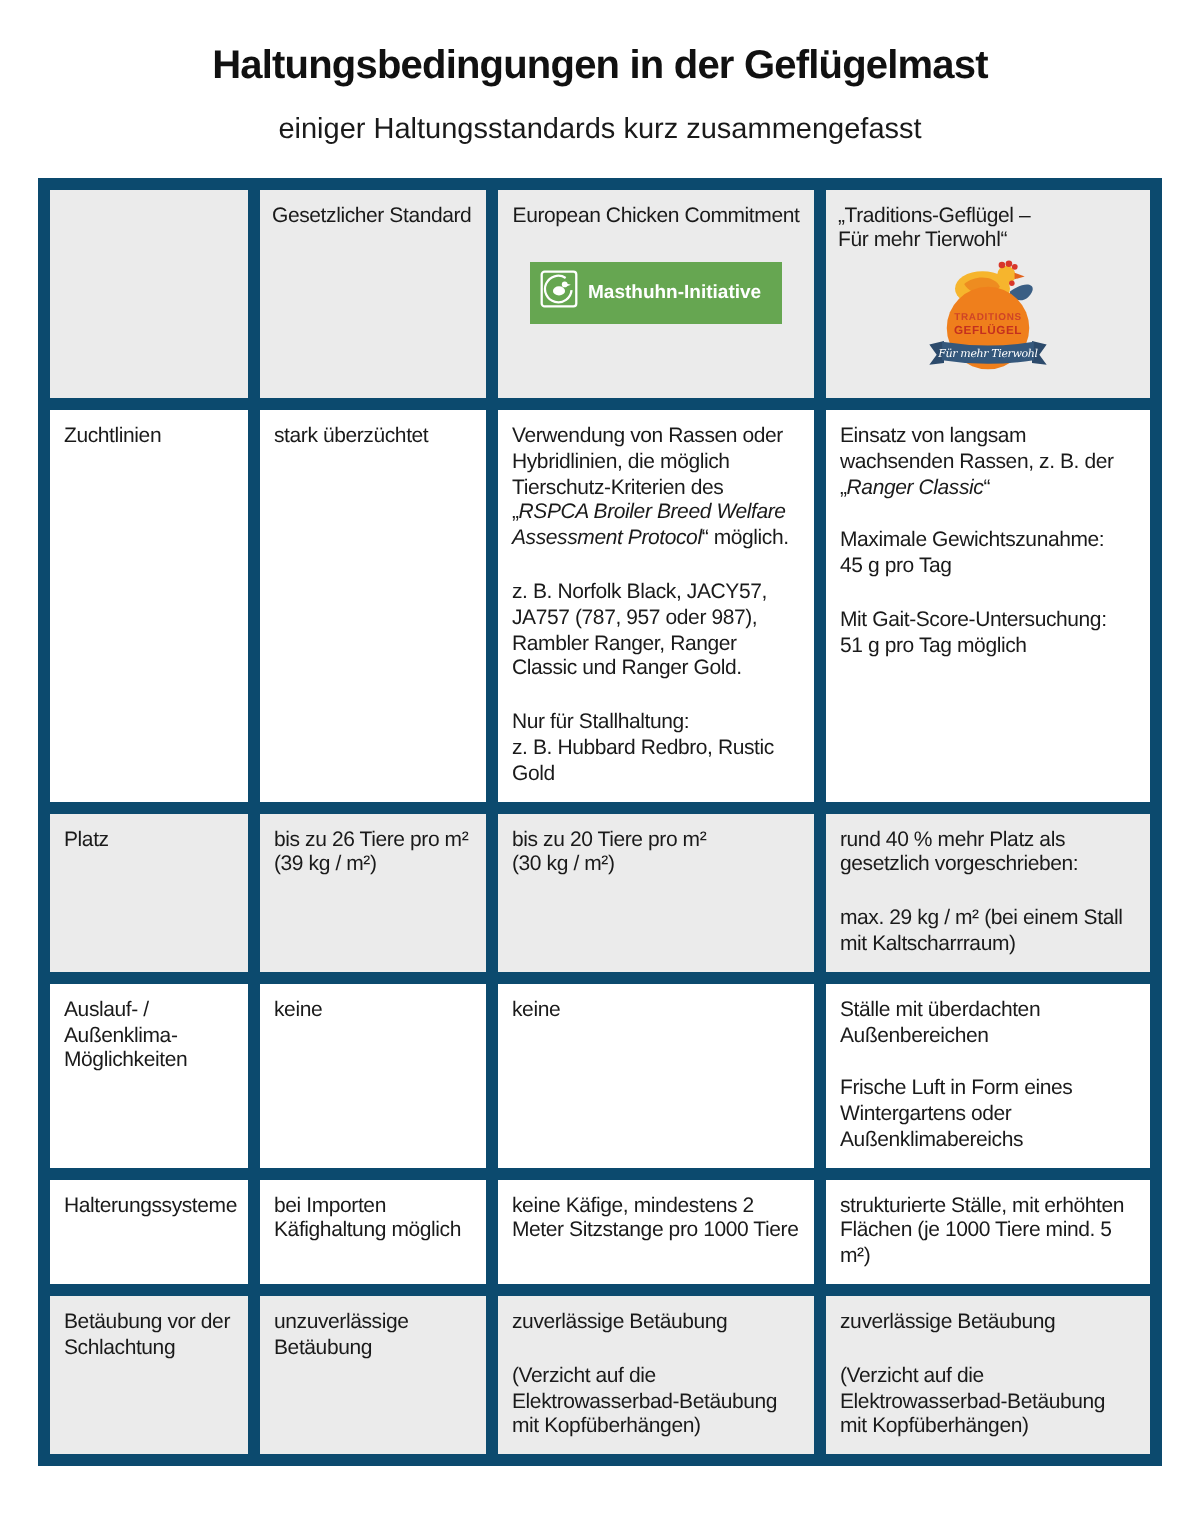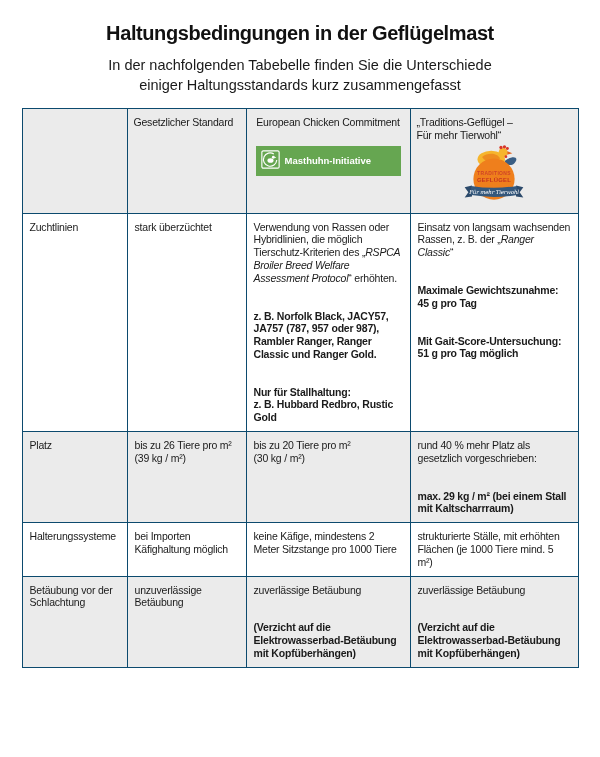--- a/index.html
+++ b/index.html
@@ -17,57 +17,56 @@
   .page-subtitle{
     margin:11px auto 0;
     text-align:center;
     font-size:14.5px;line-height:1.35;color:#1a1a1a;
   }
   table.cmp{
     width:556px;margin:13px auto 0;
     border-collapse:collapse;table-layout:fixed;
   }
   .cmp td,.cmp th{
-    border:1px solid #0c4a6e;
+    border:6px solid #0c4a6e;
     vertical-align:top;text-align:left;
     padding:7px 7px;
     font-size:10.5px;line-height:1.22;letter-spacing:-0.2px;
     font-weight:normal;
     box-sizing:border-box;
     overflow:hidden;
   }
   .cmp th{padding-left:6px;padding-right:6px;}
   tr.shade td,tr.shade th{background:#ebebeb;}
-  .p + .p{margin-top:25px;font-weight:bold;}
+  .p + .p{margin-top:14px;}
   .it{font-style:italic;}
   
   tr.hdr th{height:95px;}
   .hdr-ecc-wrap{text-align:center;}
   .badge{
     display:flex;align-items:center;gap:5px;
     background:#66a651;color:#fff;
-    width:145px;margin:17px auto 0;
+    width:126px;margin:17px auto 0;
     padding:4px 5px;box-sizing:border-box;
   }
   .badge .badge-label{font-size:9.5px;font-weight:bold;letter-spacing:0;line-height:1.1;}
   .logo-wrap{text-align:center;margin-top:3px;}
   
   tr.r-zucht  td{height:169px;}
   tr.r-platz  td{height:71px;}
   tr.r-ausl   td{height:64px;}
   tr.r-besch  td{height:66px;}
   tr.r-halt   td{height:52px;}
   tr.r-bet    td{height:52px;}
 </style>
 </head>
 <body>
 
 <h1 class="page-title">Haltungsbedingungen in der Geflügelmast</h1>
 <div class="page-subtitle">
-  <div>In der nachfolgenden Tabebelle finden Sie die Unterschiede</div>
   <div>einiger Haltungsstandards kurz zusammengefasst</div>
 </div>
 
 <table class="cmp">
   <colgroup>
       <col style="width:105px">
       <col style="width:119px">
       <col style="width:164px">
       <col style="width:168px">
     </colgroup>
@@ -117,21 +116,21 @@
           <text x="36" y="52.8" text-anchor="middle" font-family="DejaVu Serif, serif" font-style="italic" font-size="6" fill="#fff">Für mehr Tierwohl</text>
         </svg>
       </div>
     </th>
   </tr>
 
   <tr class="r-zucht">
     <td>Zuchtlinien</td>
     <td>stark überzüchtet</td>
     <td>
-      <div class="p"><span>Verwendung von Rassen oder Hybridlinien, die möglich Tierschutz-Kriterien des „</span><span class="it">RSPCA Broiler Breed Welfare Assessment Protocol</span><span>“ erhöhten.</span></div>
+      <div class="p"><span>Verwendung von Rassen oder Hybridlinien, die möglich Tierschutz-Kriterien des „</span><span class="it">RSPCA Broiler Breed Welfare Assessment Protocol</span><span>“ möglich.</span></div>
       <div class="p">z. B. Norfolk Black, JACY57, JA757 (787, 957 oder 987), Rambler Ranger, Ranger Classic und Ranger Gold.</div>
       <div class="p">
         <div>Nur für Stallhaltung:</div>
         <div>z. B. Hubbard Redbro, Rustic Gold</div>
       </div>
     </td>
     <td>
       <div class="p"><span>Einsatz von langsam wachsenden Rassen, z. B. der „</span><span class="it">Ranger Classic</span><span>“</span></div>
       <div class="p">
         <div>Maximale Gewichtszunahme:</div>
@@ -153,20 +152,29 @@
     <td>
       <div>bis zu 20 Tiere pro m²</div>
       <div>(30 kg / m²)</div>
     </td>
     <td>
       <div class="p">rund 40 % mehr Platz als gesetzlich vorgeschrieben:</div>
       <div class="p">max. 29 kg / m² (bei einem Stall mit Kaltscharrraum)</div>
     </td>
   </tr>
 
+  <tr class="r-ausl">
+    <td>Auslauf- / Außenklima-Möglichkeiten</td>
+    <td>keine</td>
+    <td>keine</td>
+    <td>
+      <div class="p">Ställe mit überdachten Außenbereichen</div>
+      <div class="p">Frische Luft in Form eines Winter­gartens oder Außenklimabereichs</div>
+    </td>
+  </tr>
 
 
   <tr class="r-halt">
     <td>Halterungssysteme</td>
     <td>bei Importen Käfighaltung möglich</td>
     <td>keine Käfige, mindestens 2 Meter Sitzstange pro 1000 Tiere</td>
     <td>strukturierte Ställe, mit erhöhten Flächen (je 1000 Tiere mind. 5 m²)</td>
   </tr>
 
   <tr class="shade r-bet">

